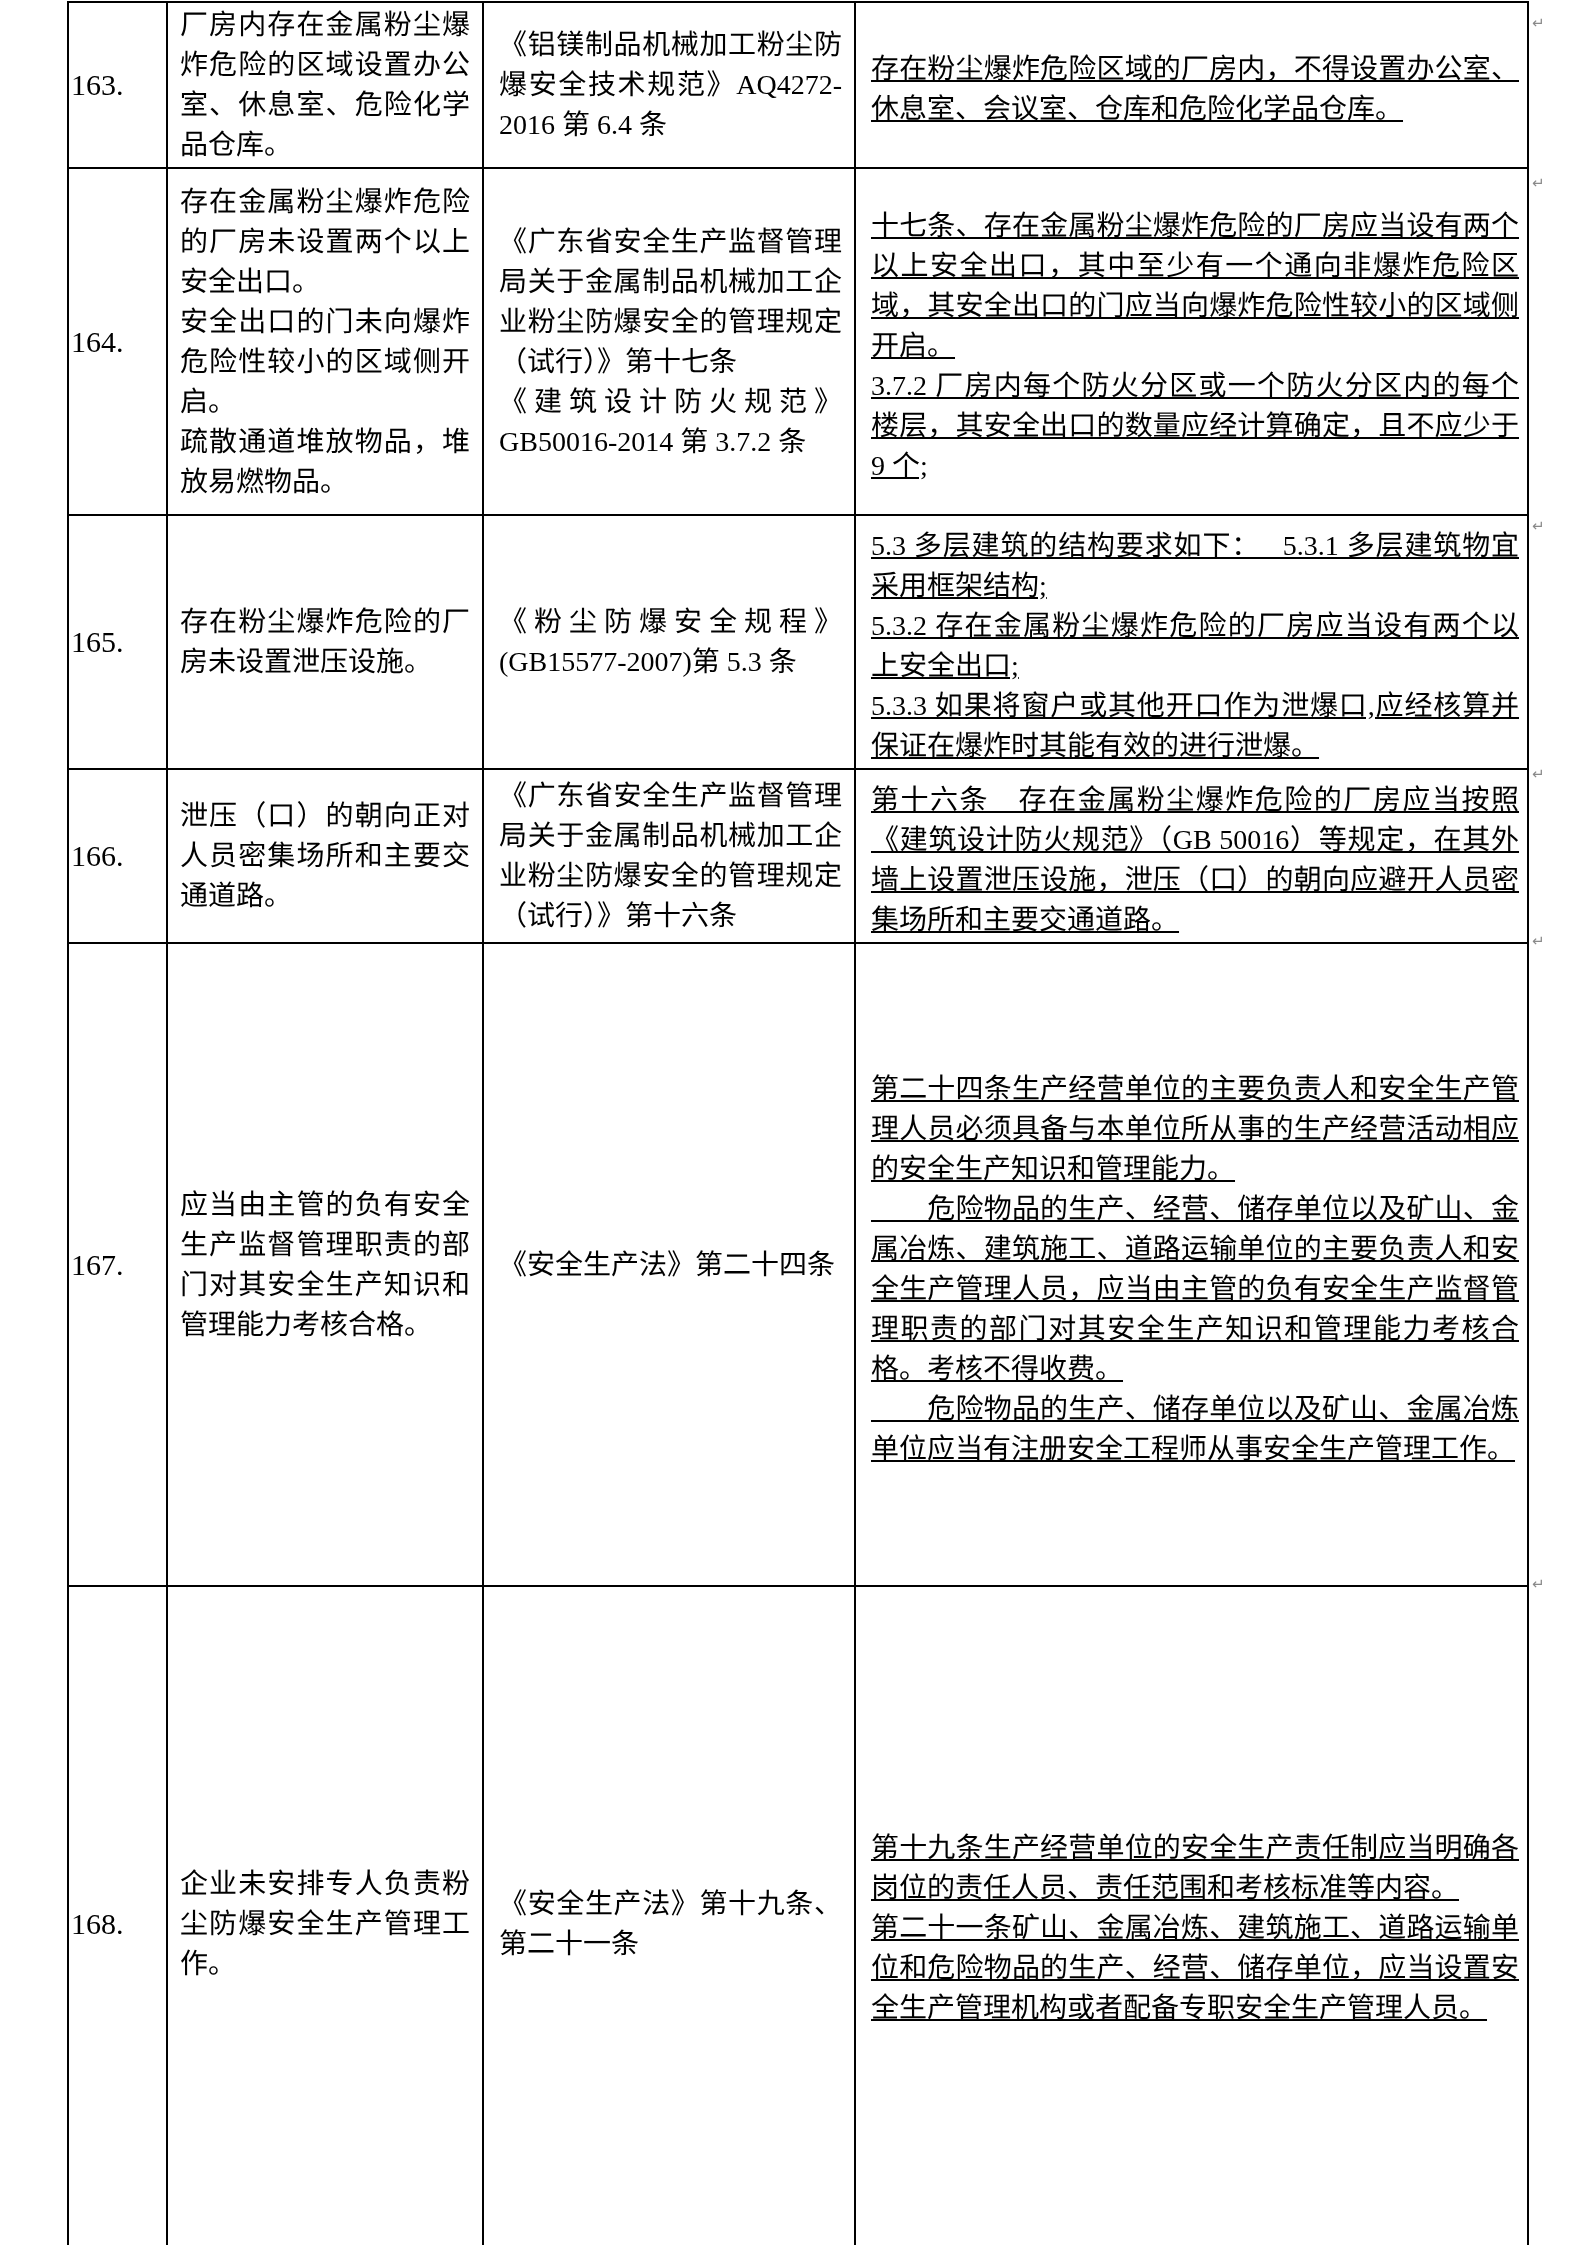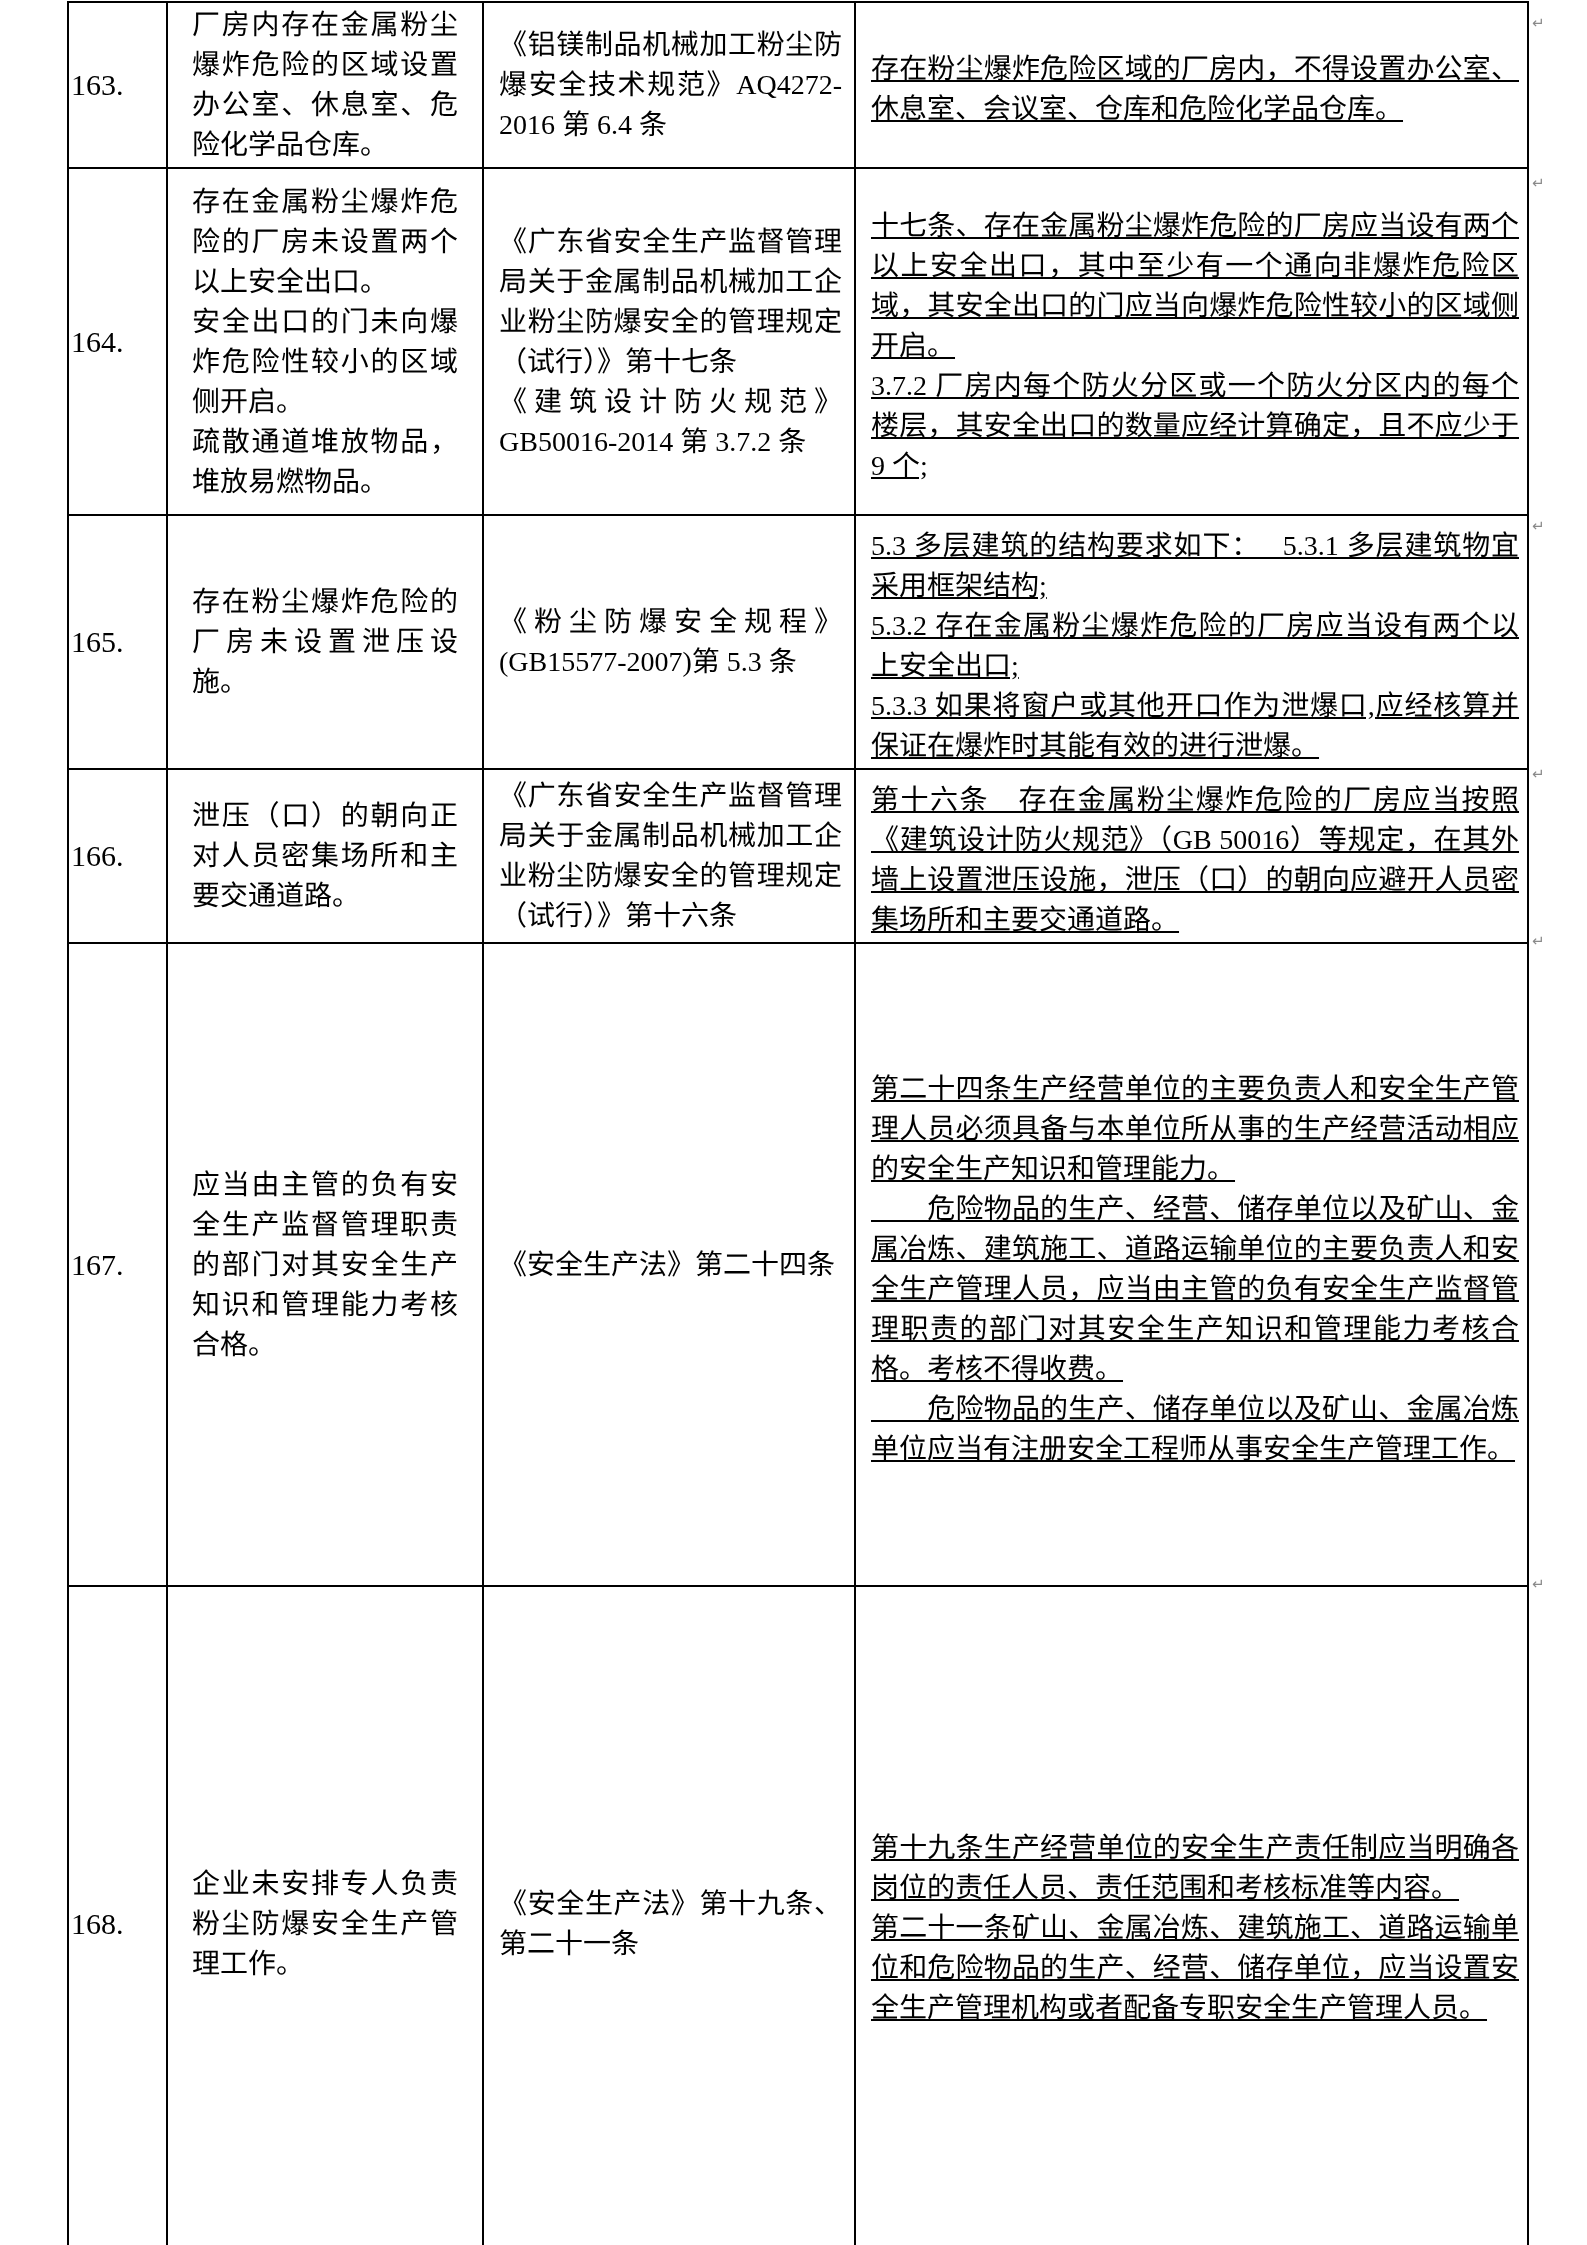--- a/index.html
+++ b/index.html
@@ -35,21 +35,21 @@
   tr.r165 { height: 247px; }
   tr.r166 { height: 167px; }
   tr.r167 { height: 643px; }
   tr.r168 { height: 675px; }
 
   td.c-num {
     text-align: left;
     font-size: 30px;
     padding: 0 2px;
   }
-  td.c-problem { padding: 2px 24px; }
+  td.c-problem { padding: 2px 12px; }
   td.c-basis   { padding: 2px 12px 2px 15px; margin-left: 39px; }
   td.c-prov    { padding: 10px 8px 2px 15px; text-decoration: underline; }
 
   td p {
     margin: 0;
     text-align: justify;
     text-justify: inter-character;
     -webkit-text-justify: inter-character;
     word-break: normal;
   }

